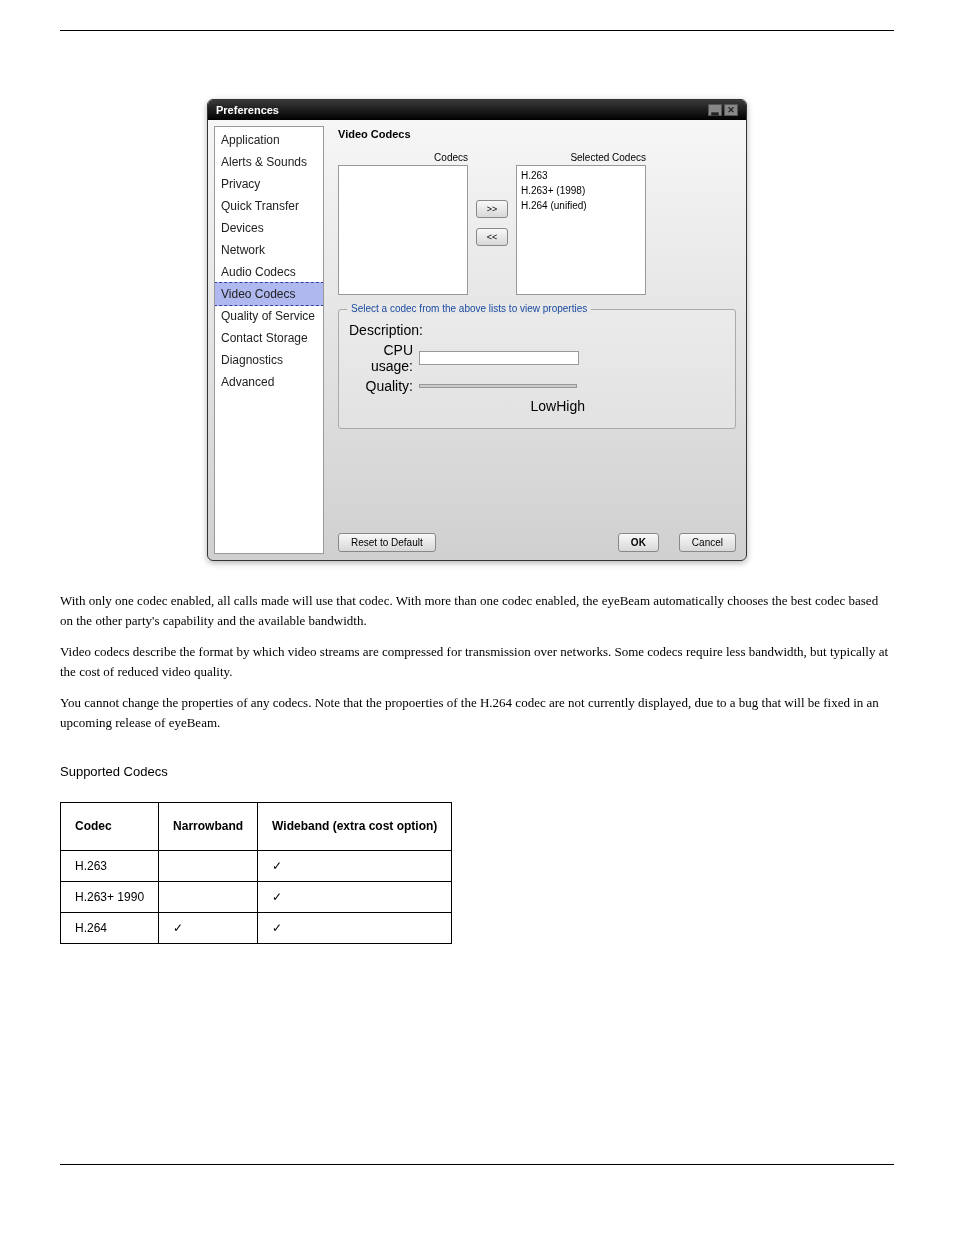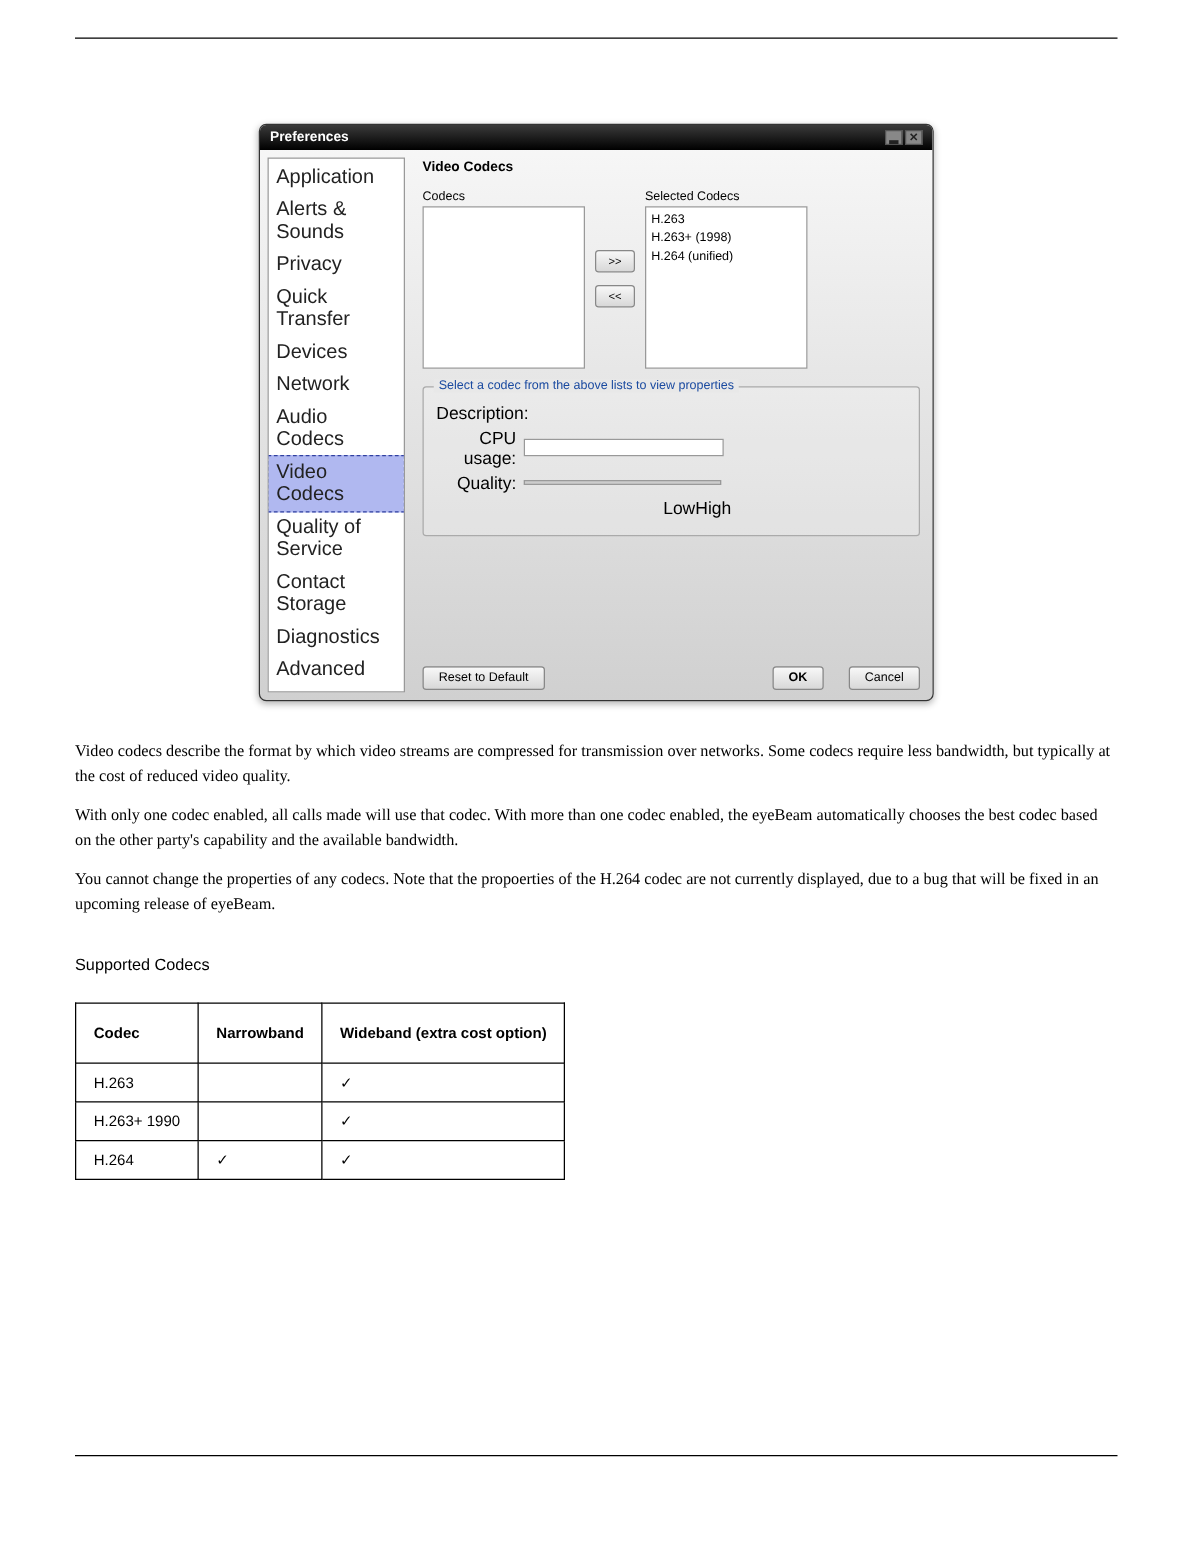--- a/index.html
+++ b/index.html
@@ -65,21 +65,21 @@
   .sidebar {
     width: 110px;
     background: #fff;
     border: 1px solid #999;
     margin: 6px 4px 6px 6px;
     padding: 2px 0;
     overflow: hidden;
   }
   .sidebar-item {
     padding: 4px 6px;
-    font-size: 16px;
+    font-size: 12px;
     color: #222;
     cursor: pointer;
   }
   .sidebar-item.selected {
     background: #b0b8f0;
     border: 1px dashed #3040a0;
     margin: -1px;
   }
   .content {
     flex: 1;
@@ -90,21 +90,21 @@
     font-weight: bold;
     font-size: 11px;
     margin-bottom: 12px;
   }
   .codecs-row {
     display: flex;
     align-items: flex-start;
     gap: 8px;
   }
   .codecs-col { display: flex; flex-direction: column; }
-  .col-label { font-size: 10px; margin-bottom: 2px; }
+  .col-label { font-size: 10px; margin-bottom: 2px; text-align: right; }
   .listbox {
     width: 130px;
     height: 130px;
     background: #fff;
     border: 1px solid #999;
     padding: 2px 4px;
     font-size: 10px;
   }
   .listbox div { padding: 2px 0; }
   .move-btns {
@@ -301,22 +301,22 @@
           <div class="right">
             <div class="dbtn" style="font-weight:bold;">OK</div>
             <div class="dbtn">Cancel</div>
           </div>
         </div>
       </div>
     </div>
   </div>
 
   <div class="body-text">
+    <p>With only one codec enabled, all calls made will use that codec. With more than one codec enabled, the eyeBeam automatically chooses the best codec based on the other party's capability and the available bandwidth.</p>
     <p>Video codecs describe the format by which video streams are compressed for transmission over networks. Some codecs require less bandwidth, but typically at the cost of reduced video quality.</p>
-    <p>With only one codec enabled, all calls made will use that codec. With more than one codec enabled, the eyeBeam automatically chooses the best codec based on the other party's capability and the available bandwidth.</p>
     <p><span>You cannot change the properties of any codecs. Note that the propoerties of the H.264 codec are not currently displayed, due to a bug that will be fixed in an </span><span>upcoming release of </span><span>eyeBeam.</span></p>
     <p style="font-family: Arial; font-size:13px; font-weight:normal; margin-top:30px;">Supported Codecs</p>
   </div>
 
   <table class="codec-table">
     <thead>
       <tr>
         <th>Codec</th>
         <th>Narrowband</th>
         <th>Wideband (extra cost option)</th>

